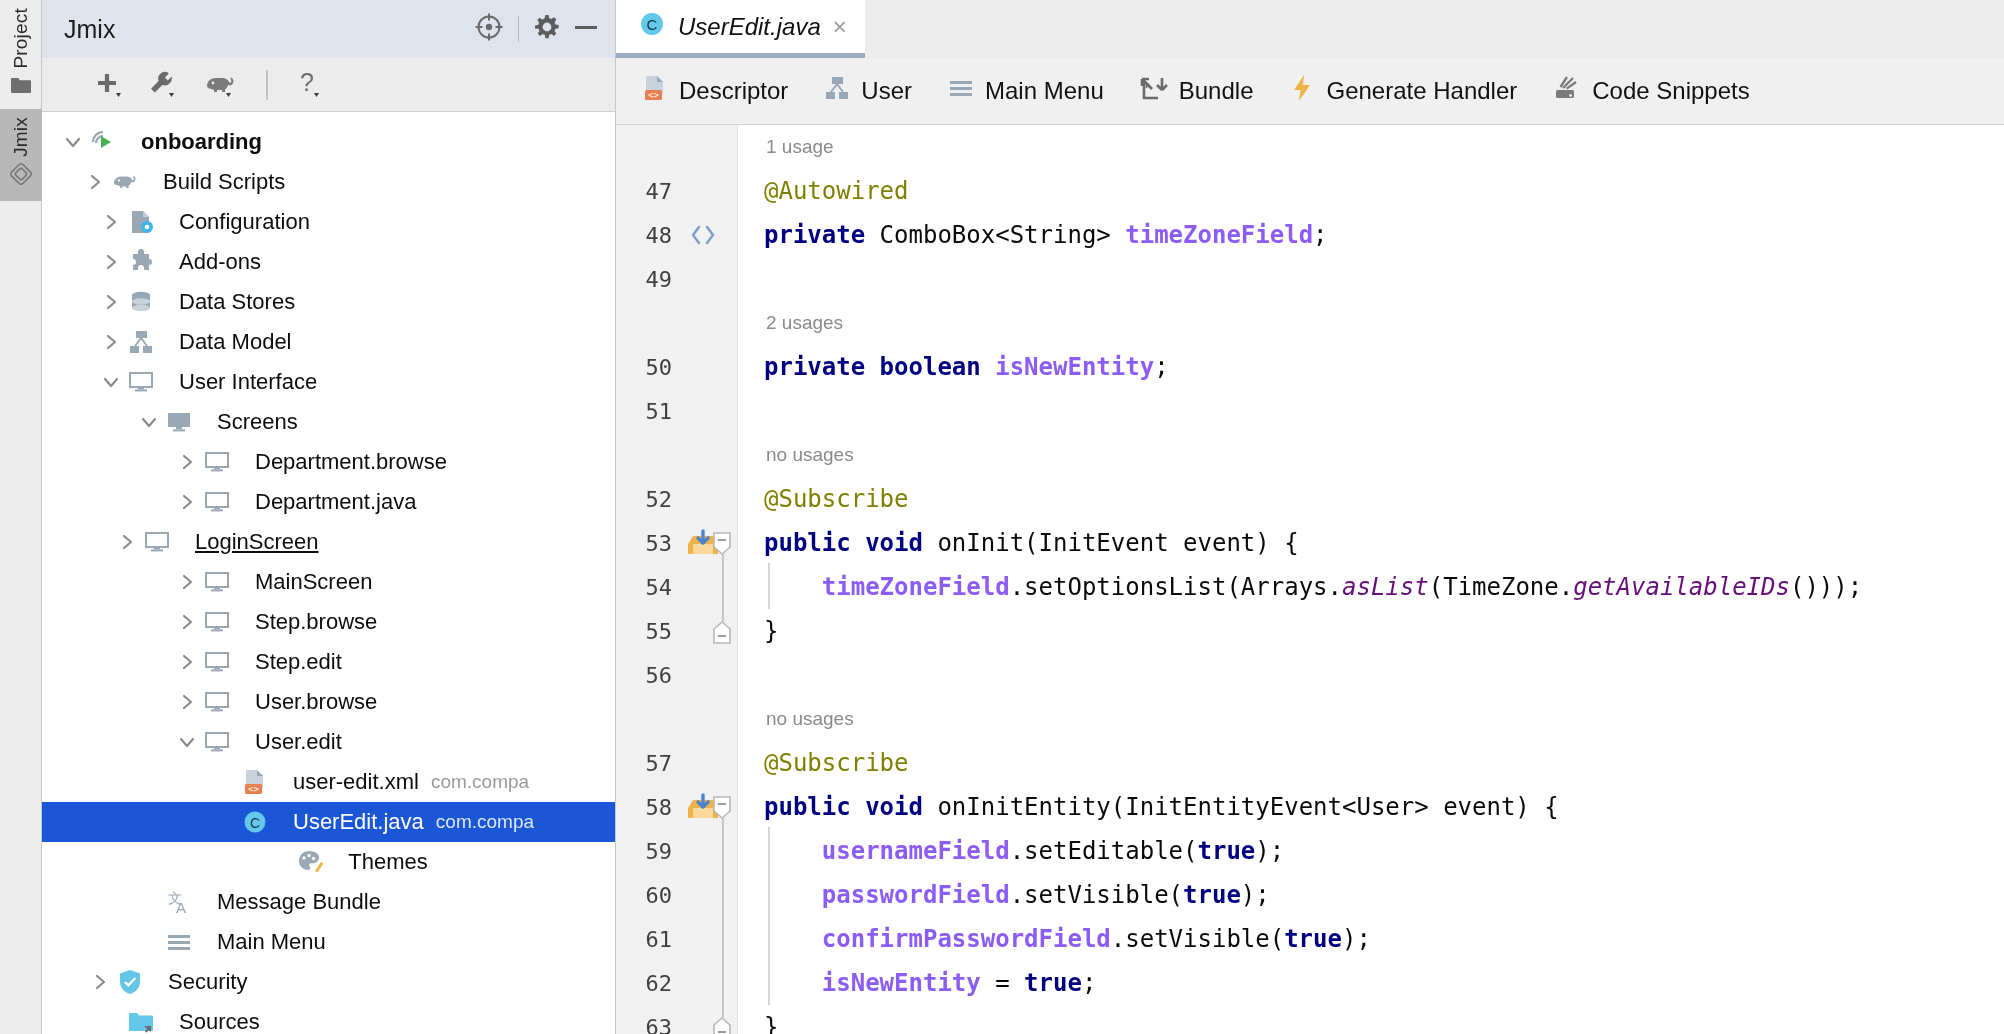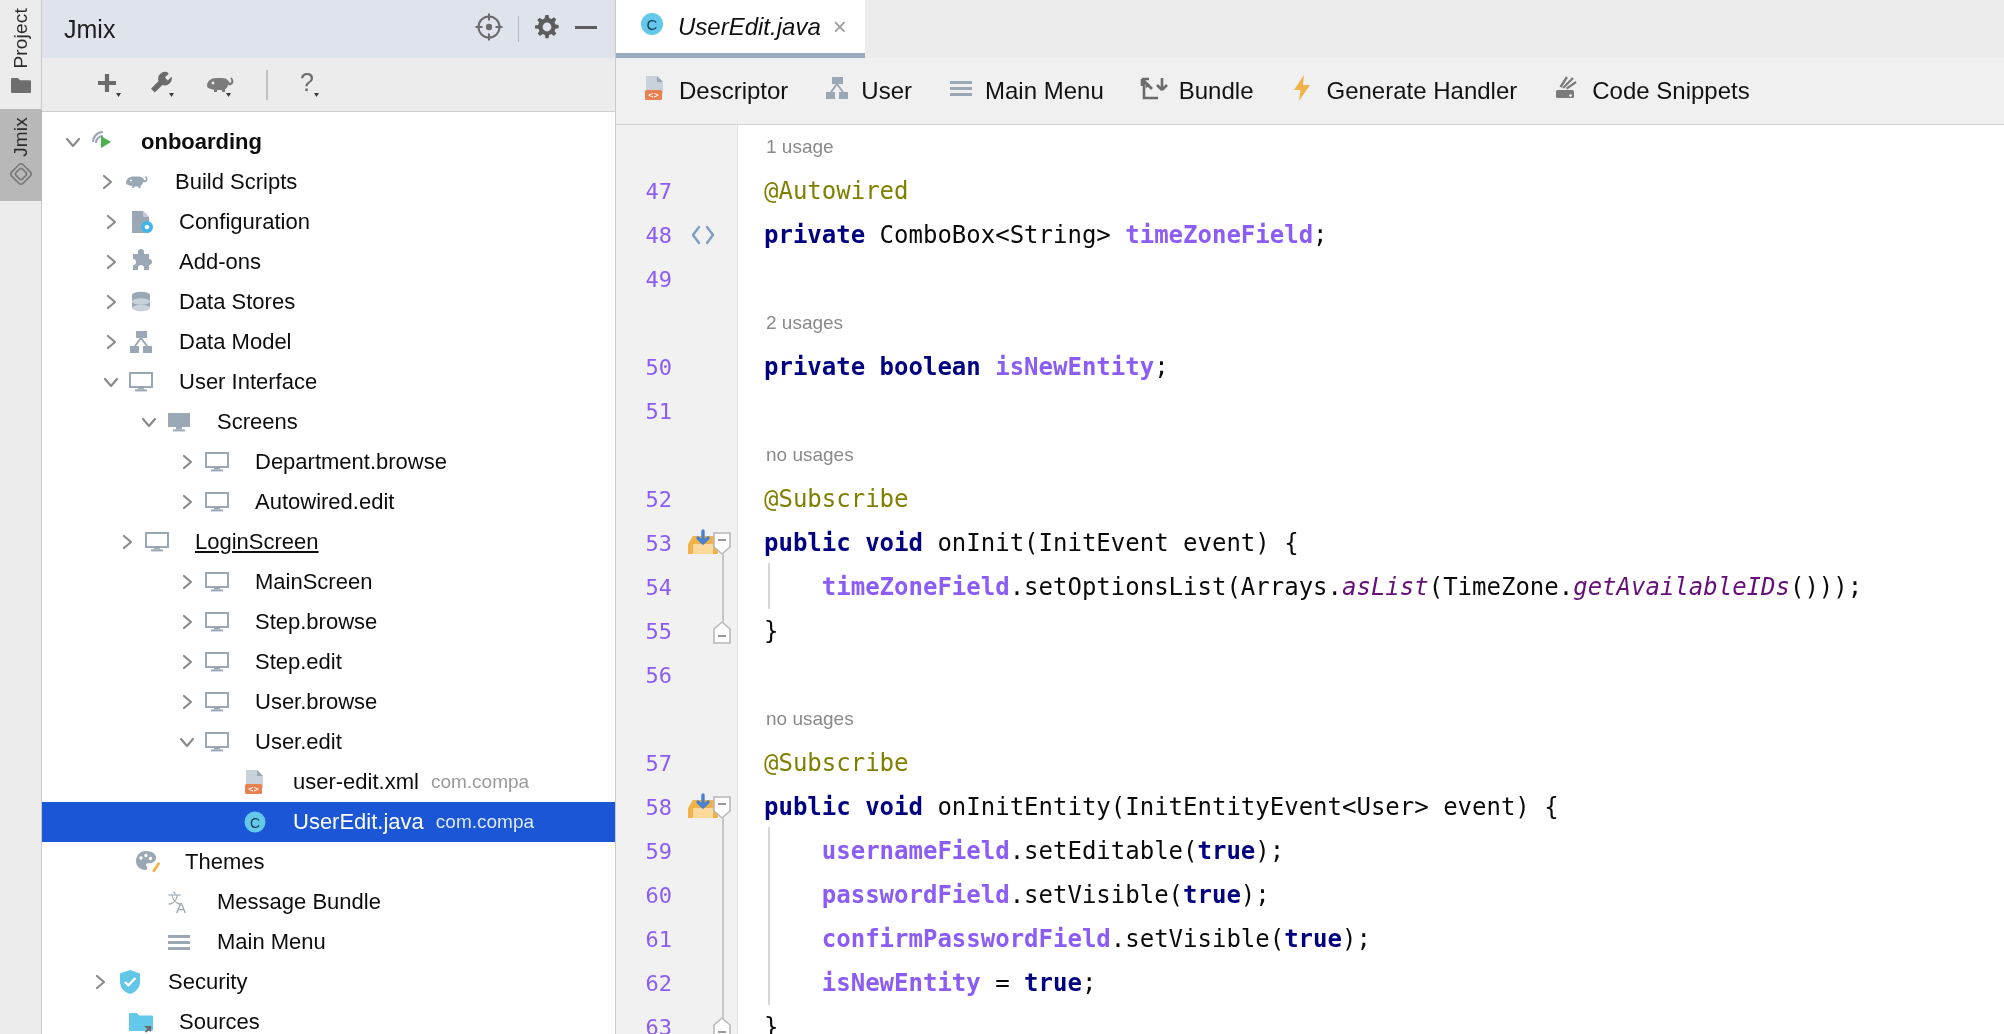--- a/index.html
+++ b/index.html
@@ -120,21 +120,21 @@
     position:relative;box-sizing:border-box;
     border-right:1px solid #e2e2e2;
   }
   .gline{
     height:44px;display:flex;align-items:center;
     position:relative;box-sizing:border-box;
   }
   .gnum{
     width:56px;text-align:right;
     font-family:"DejaVu Sans Mono", monospace;
-    font-size:22px;color:#8b5cf6;padding-right:4px;
+    font-size:22px;color:#404040;padding-right:4px;
   }
   .gmark{width:46px;display:flex;align-items:center;justify-content:center;margin-left:4px;}
   .fold{
     position:absolute;right:4px;top:50%;transform:translateY(-50%);
     width:22px;height:24px;
   }
   .foldline{
     position:absolute;right:13px;width:2px;background:#c6c6c6;
   }
   .codecol{
@@ -253,21 +253,21 @@
           </span>
           <span class="ticon">
             <svg width="28" height="28" viewBox="0 0 28 28">
               <path d="M4 14a10 10 0 0110-10" fill="none" stroke="#9aa7b4" stroke-width="2.2"></path>
         <path d="M7 15a7 7 0 017-7" fill="none" stroke="#9aa7b4" stroke-width="2.2"></path>
         <path d="M12 8l10 6-10 6z" fill="#4caf50"></path>
             </svg>
           </span>
           <span class="tlabel bold">onboarding</span>
         </div>
-        <div class="row" style="padding-left: 52px;">
+        <div class="row" style="padding-left: 40px;">
           <span class="arrow">
             <svg width="20" height="20" viewBox="0 0 20 20">
               <path d="M7 4l7 6-7 6" stroke="#8b8b8b" stroke-width="2.2" fill="none" stroke-linecap="round" stroke-linejoin="round"></path>
             </svg>
           </span>
           <span class="ticon">
             <svg width="28" height="26" viewBox="0 0 28 26">
               <path d="M3 14c0-4 3.4-6.5 7.4-6.5h4.8c2.8 0 4.9 1.1 5.7 3 .5 1.2 1.9.8 1.9-.5 0-.9-.3-1.6-.9-2.1l1.2-.9c1 1 1.4 2.1 1.4 3.2 0 2.7-2.6 3.9-4.4 2.7-.3 1.7-1.2 2.9-2.5 3.7V19h-2.4v-1.6h-4V19H9.2v-1.9C6 16.3 3 15.5 3 14z" fill="#9aa7b4"></path>
         <circle cx="8" cy="11.5" r="1.1" fill="#fff"></circle>
             </svg>
@@ -387,21 +387,21 @@
               <path d="M7 4l7 6-7 6" stroke="#8b8b8b" stroke-width="2.2" fill="none" stroke-linecap="round" stroke-linejoin="round"></path>
             </svg>
           </span>
           <span class="ticon">
             <svg width="26" height="24" viewBox="0 0 26 24">
               <rect x="2" y="3" width="22" height="14" fill="none" stroke="#9aa7b4" stroke-width="2"></rect>
         <rect x="10" y="17" width="6" height="2.4" fill="#9aa7b4"></rect>
               <rect x="7" y="19.4" width="12" height="2" fill="#9aa7b4"></rect>
             </svg>
           </span>
-          <span class="tlabel">Autowired.edit</span>
+          <span class="tlabel">Department.java</span>
         </div>
         <div class="row" style="padding-left: 72px; text-decoration: underline;">
           <span class="arrow">
             <svg width="20" height="20" viewBox="0 0 20 20">
               <path d="M7 4l7 6-7 6" stroke="#8b8b8b" stroke-width="2.2" fill="none" stroke-linecap="round" stroke-linejoin="round"></path>
             </svg>
           </span>
           <span class="ticon">
             <svg width="26" height="24" viewBox="0 0 26 24">
               <rect x="2" y="3" width="22" height="14" fill="none" stroke="#9aa7b4" stroke-width="2"></rect>
@@ -503,21 +503,21 @@
           <span class="arrow"></span>
           <span class="ticon">
             <svg width="26" height="26" viewBox="0 0 26 26">
               <circle cx="13" cy="13" r="10.5" fill="#63c8ea"></circle>
         <text x="13" y="18.5" text-anchor="middle" font-family="Liberation Sans, sans-serif" font-size="14" fill="#12384a">C</text>
             </svg>
           </span>
           <span class="tlabel">UserEdit.java</span>
           <span class="tsub">com.compa</span>
         </div>
-        <div class="row" style="padding-left: 62px;">
+        <div class="row" style="padding-left: 38px; justify-content: center;">
           <span class="arrow"></span>
           <span class="ticon">
             <svg width="26" height="26" viewBox="0 0 26 26">
               <path d="M12 2C6 2 2 6.6 2 12s4.4 9 9 9c1.6 0 2.4-1 2.4-2 0-1.6-1.4-1.6-1.4-3 0-1 .9-1.8 2-1.8h2.1c3.2 0 5.9-2.6 5.9-5.8C22 4.8 17.7 2 12 2z" fill="#9aa7b4"></path>
         <circle cx="7" cy="9" r="1.7" fill="#fff"></circle>
               <circle cx="12" cy="6.5" r="1.7" fill="#fff"></circle>
               <circle cx="16.5" cy="9.5" r="1.7" fill="#fff"></circle>
         <path d="M18 22l6-9 2.4 1.5-6 9z" fill="#f0b34a"></path>
             </svg>
           </span>

